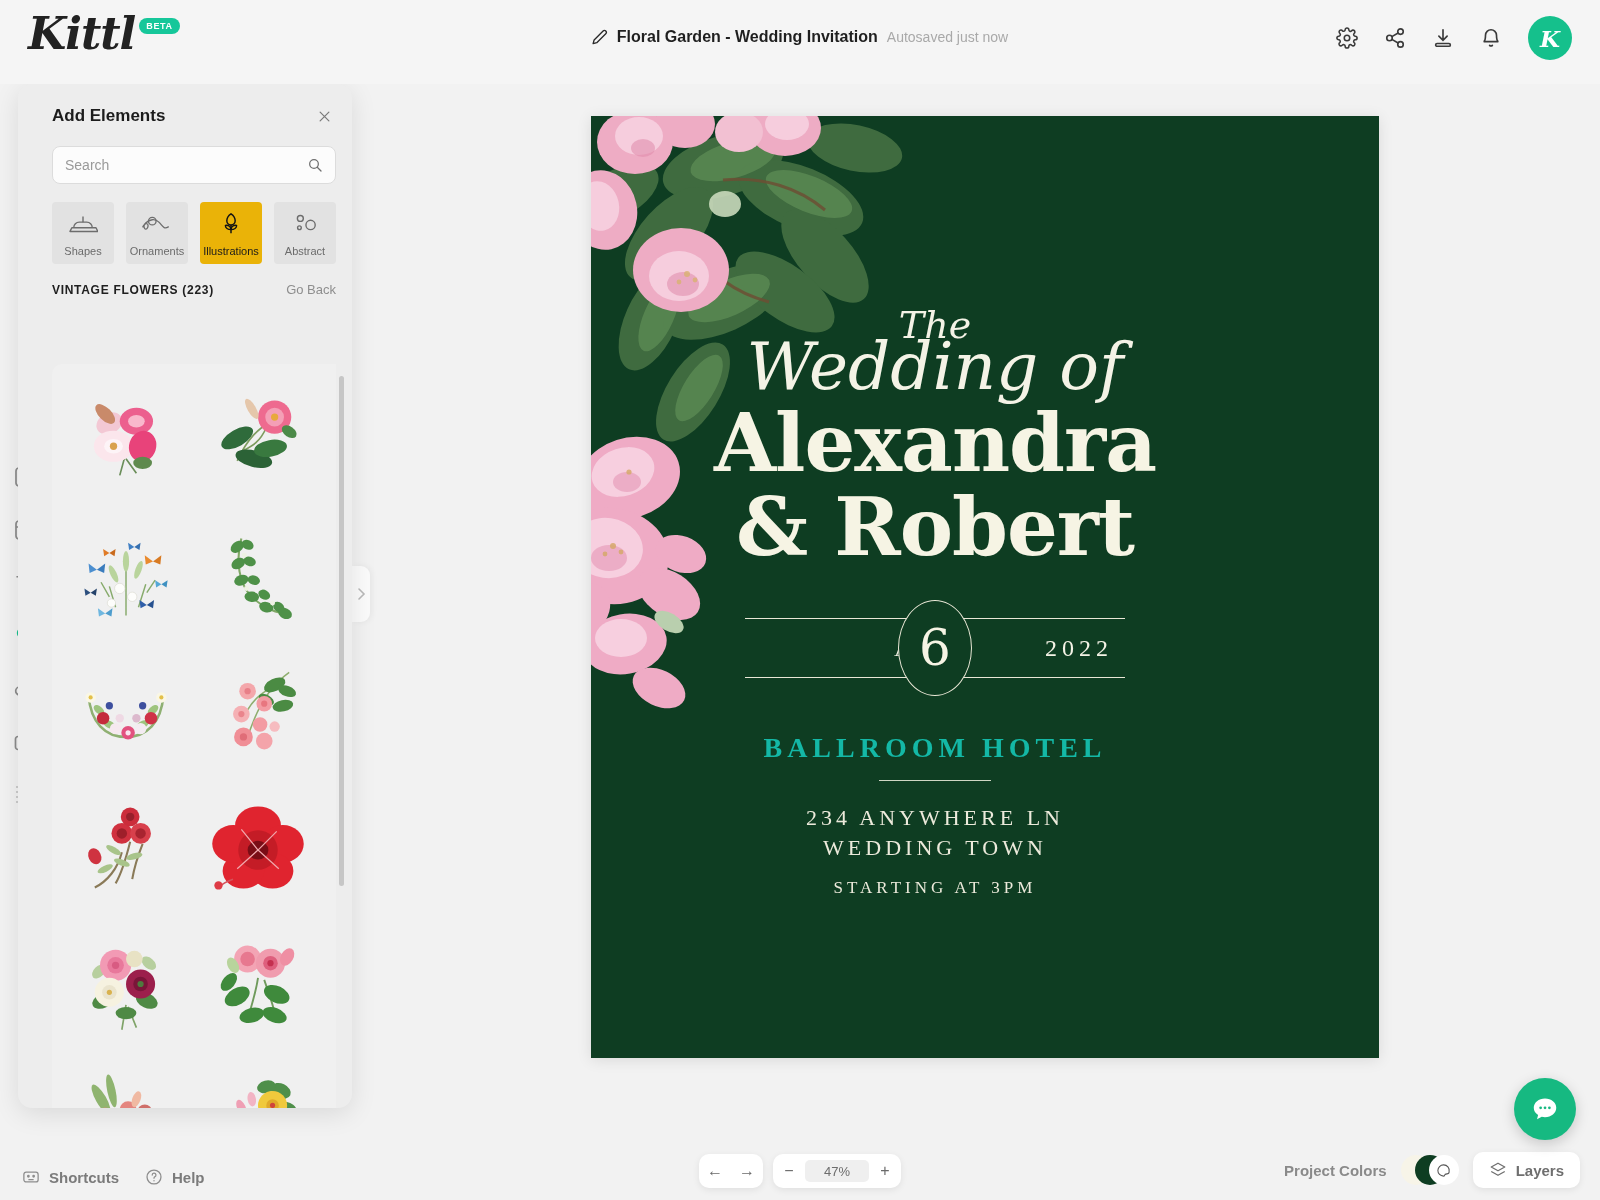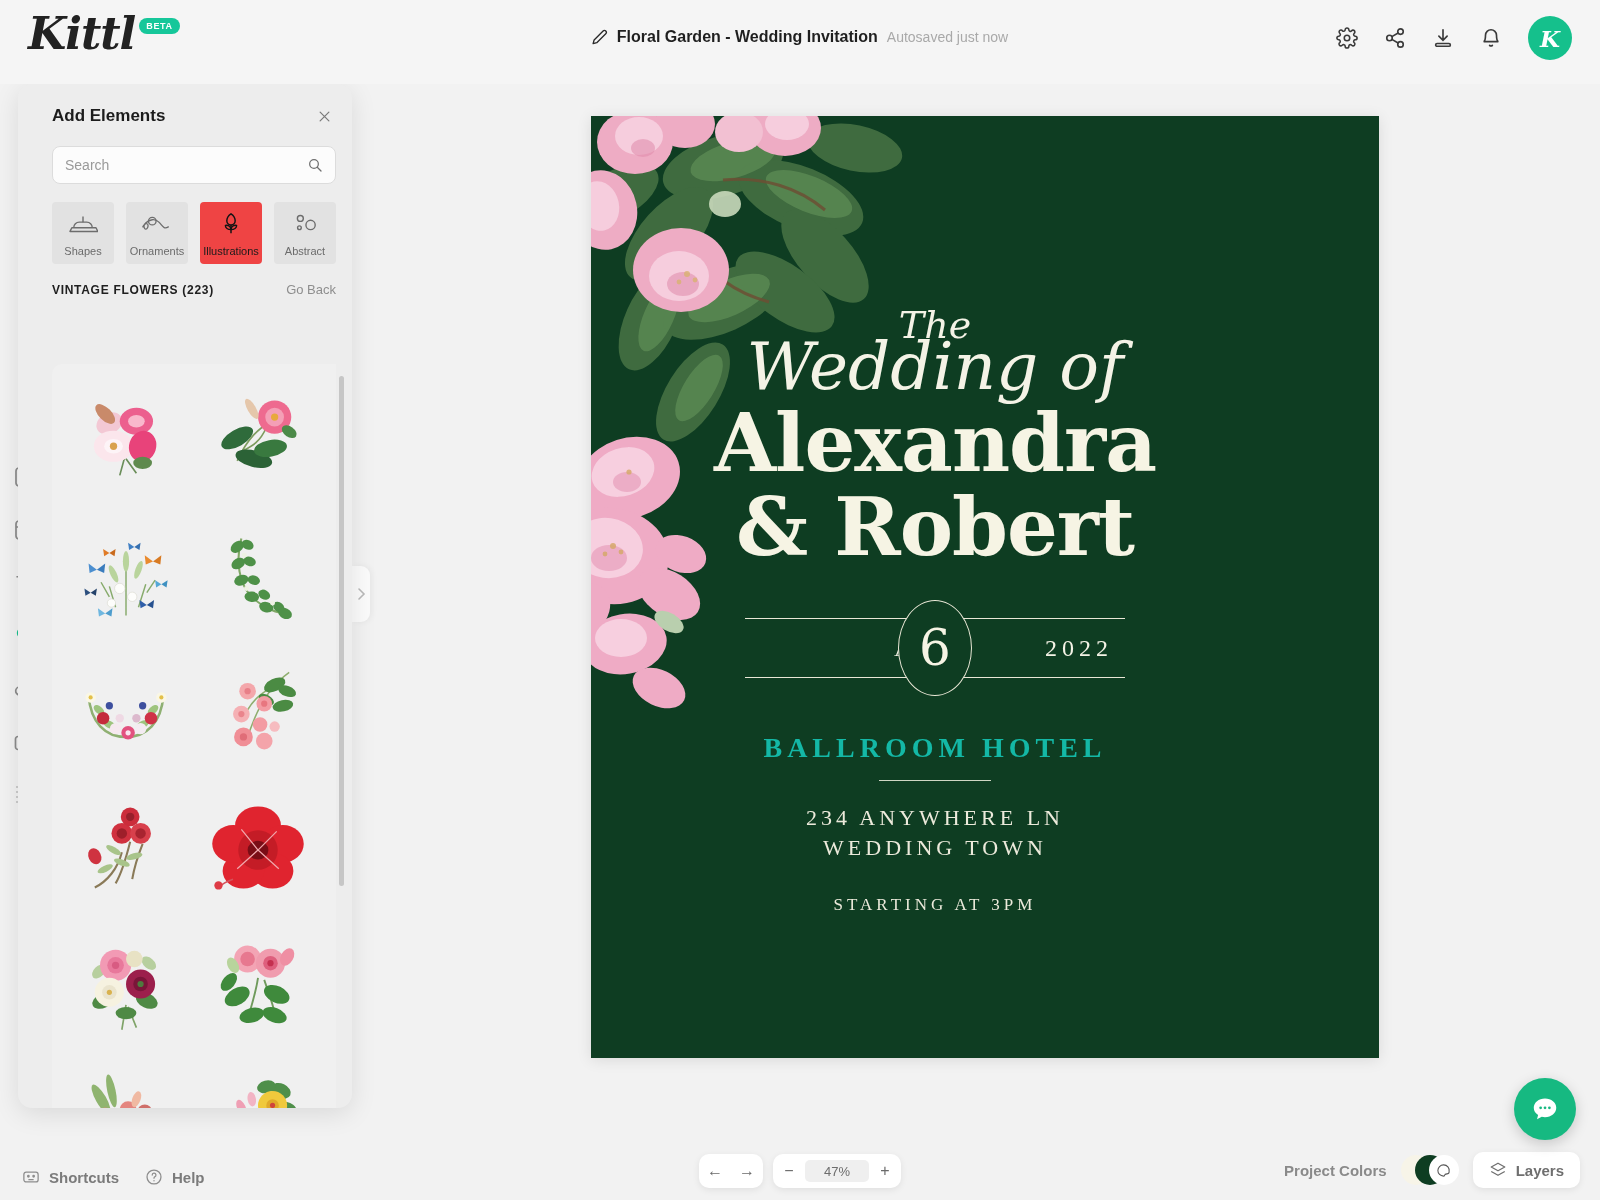--- a/index.html
+++ b/index.html
@@ -80,21 +80,21 @@
     font-size: 14px; color: #4a4a4a; font-family: "Liberation Sans", sans-serif;
   }
   .search-box input::placeholder { color: #9a9a9a; }
   .search-ico { width: 16px; height: 16px; color: #6f6f6f; }
 
   .cat-tabs { display: flex; margin: 18px 16px 0 34px; gap: 12px; }
   .cat-tab {
     flex: 1; text-align: center; cursor: pointer; border-radius: 4px;
     padding-top: 7px; background: #e2e2e2;
   }
-  .cat-tab.selected { background: #ef4444; }
+  .cat-tab.selected { background: #eab308; }
   .cat-ico { height: 30px; display: flex; align-items: center; justify-content: center; color: #6d6d6d; }
   .cat-tab.selected .cat-ico { color: #141414; }
   .cat-label { font-size: 11px; color: #6b6b6b; padding: 6px 0 7px; }
   .cat-tab.selected .cat-label { color: #1b1b1b; }
 
   .cat-head {
     display: flex; align-items: center; justify-content: space-between;
     margin: 18px 16px 0 34px;
   }
   .cat-head-title { font-size: 12px; font-weight: bold; letter-spacing: .7px; color: #202020; }
@@ -180,21 +180,21 @@
   .venue {
     margin-top: 42px; font-family: "Liberation Serif", serif; font-weight: bold;
     color: #14b8a6; font-size: 28px; letter-spacing: 5px;
   }
   .venue-rule { margin-top: 16px; width: 112px; height: 1px; background: #cfd6c4; }
   .addr {
     margin-top: 22px; font-family: "Liberation Serif", serif; color: #eceadb;
     font-size: 22px; letter-spacing: 4px; line-height: 1.35; text-align: center;
   }
   .time {
-    margin-top: 32px; font-family: "Liberation Serif", serif; color: #eceadb;
+    margin-top: 15px; font-family: "Liberation Serif", serif; color: #eceadb;
     font-size: 17px; letter-spacing: 4px;
   }
 
   
   .bottombar { position: absolute; left: 0; bottom: 0; width: 1600px; height: 58px; z-index: 40; }
   .bl { position: absolute; left: 22px; bottom: 14px; display: flex; gap: 26px; align-items: center; }
   .bl-item { display: flex; align-items: center; gap: 9px; cursor: pointer; }
   .bl-item span { font-size: 15px; color: #7b7b7b; font-weight: bold; }
   .bl-ico { width: 18px; height: 18px; color: #8d8d8d; }
 

